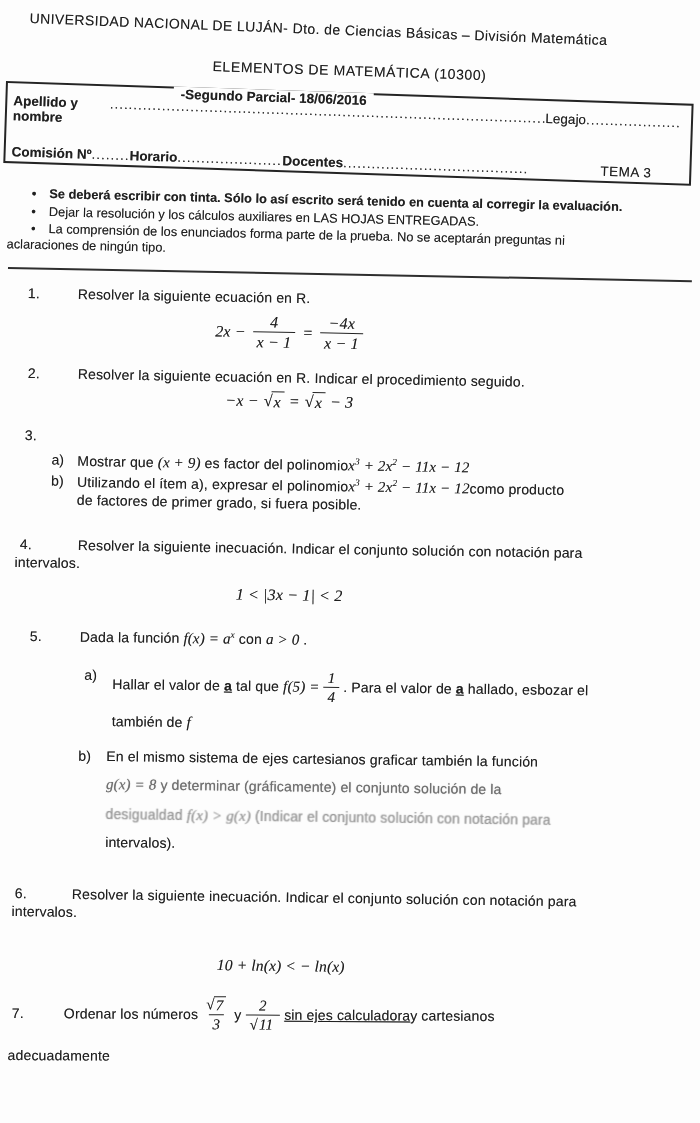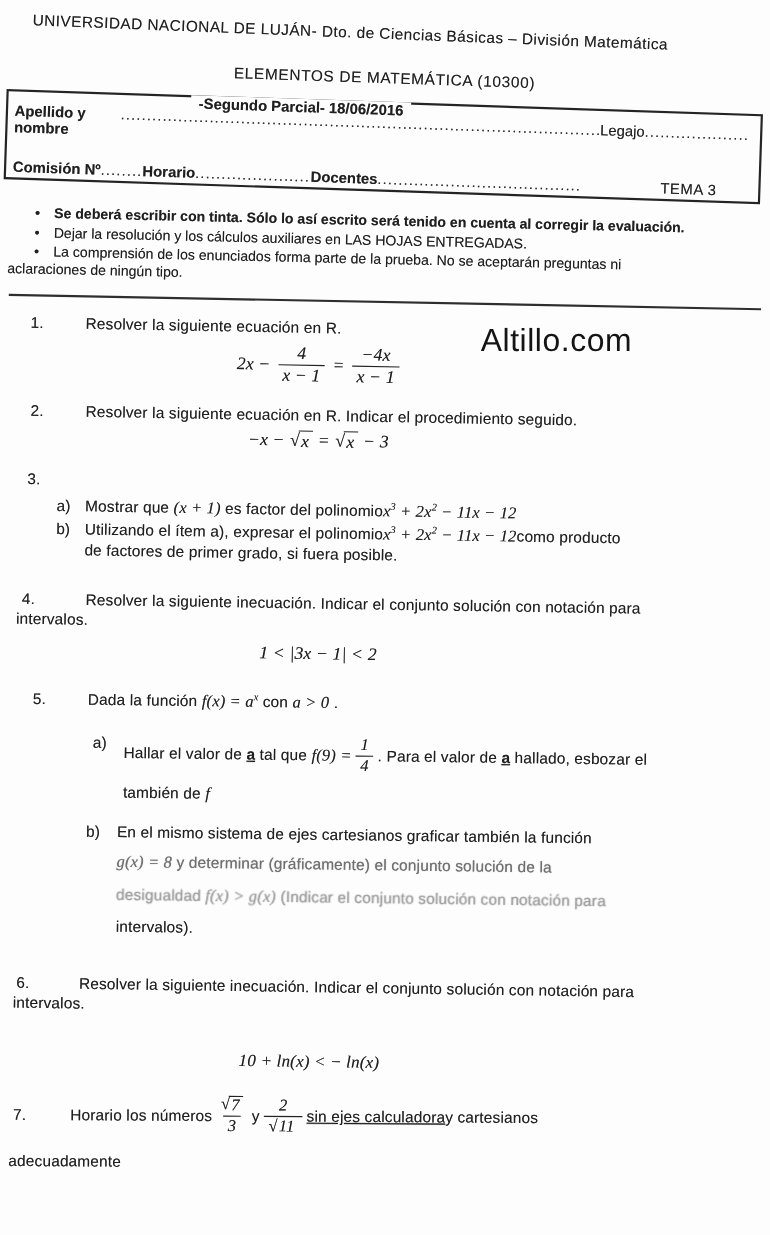--- a/index.html
+++ b/index.html
@@ -59,21 +59,20 @@
   .fade2 { color:#9d9d9d; text-shadow:0 0 1px rgba(150,150,150,.9); filter:blur(.3px); }
 
   .watermark { position:absolute; left:437px; top:294px; font-size:29px; letter-spacing:.5px;
                color:#141414; text-shadow:none; white-space:nowrap; }
 </style>
 </head>
 <body>
 
 <div class="page">
 
-  <div class="watermark">Altillo.com</div>
 
   <div class="hdr1 rot" style="transform:rotate(2.2deg)">UNIVERSIDAD NACIONAL DE LUJÁN- Dto. de Ciencias Básicas – División Matemática</div>
   <div class="hdr2 rot" style="transform:rotate(1.9deg)">ELEMENTOS DE MATEMÁTICA (10300)</div>
 
   <div class="boxwrap rot" style="transform:rotate(1.9deg)">
     <div class="boxtitle">-Segundo Parcial- 18/06/2016</div>
     <div class="ibox">
       <div class="irow">
         <span class="b">Apellido y nombre</span>
         <span class="dots grow">................................................................................................................</span>
@@ -136,21 +135,21 @@
       <span>− 3</span>
     </div>
   </div>
 
   <div class="q rot" style="margin:20px 0 0 25px; transform:rotate(.95deg)">
     <p class="q-line">
       <span class="q-num">3.</span>
     </p>
     <div class="sub-row" style="margin:6px 0 0 27px">
       <span class="sub-lbl" style="width:26px">a)</span>
-      <span><span>Mostrar que  </span><span class="math">(x + 1)</span><span> es factor del polinomio</span><span class="math">x<sup>3</sup> + 2x<sup>2</sup> − 11x − 12</span></span>
+      <span><span>Mostrar que  </span><span class="math">(x + 9)</span><span> es factor del polinomio</span><span class="math">x<sup>3</sup> + 2x<sup>2</sup> − 11x − 12</span></span>
     </div>
     <div class="sub-row" style="margin:3px 0 0 27px">
       <span class="sub-lbl" style="width:26px">b)</span>
       <span style="max-width:585px"><span>Utilizando el ítem a), expresar el polinomio</span><span class="math">x<sup>3</sup> + 2x<sup>2</sup> − 11x − 12</span><span>como producto</span><br><span>de factores de primer grado, si fuera posible.</span></span>
     </div>
   </div>
 
   <div class="q rot" style="margin:27px 0 0 15px; transform:rotate(.9deg)">
     <p class="q-line">
       <span class="q-num" style="width:63px; padding-left:5px">4.</span><span>Resolver la siguiente inecuación. Indicar el conjunto solución con notación para</span><br><span>intervalos.</span>
@@ -160,21 +159,21 @@
     </div>
   </div>
 
   <div class="q rot" style="margin:26px 0 0 30px; transform:rotate(.75deg)">
     <p class="q-line">
       <span class="q-num" style="width:50px">5.</span><span>Dada la función  </span><span class="math">f(x) = a<sup>x</sup></span><span>  con  </span><span class="math">a &gt; 0</span><span> .</span>
     </p>
     <div class="sub-row" style="margin:20px 0 0 55px">
       <span class="sub-lbl" style="width:28px">a)</span>
       <span>
-        <span>Hallar el valor de </span><span class="ul">a</span><span> tal que  </span><span class="math">f(9) =</span>
+        <span>Hallar el valor de </span><span class="ul">a</span><span> tal que  </span><span class="math">f(5) =</span>
         <span class="frac math" style="font-size:15px">
             <span class="num">1</span>
             <span class="den">4</span>
           </span>
         <span>. Para el valor de </span><span class="ul">a</span><span> hallado, esbozar el</span>
         <span style="display:block; margin-top:9px"><span>también de </span><span class="math">f</span></span>
       </span>
     </div>
     <div class="sub-row" style="margin:12px 0 0 50px; line-height:1.95">
       <span class="sub-lbl" style="width:28px">b)</span>
@@ -191,21 +190,21 @@
     <p class="q-line">
       <span class="q-num" style="width:60px; padding-left:3px">6.</span><span>Resolver la siguiente inecuación. Indicar el conjunto solución con notación para</span><br><span>intervalos.</span>
     </p>
     <div class="eq" style="width:540px; margin-top:32px; font-size:15.5px">
       <span>10 + ln(x) &lt; − ln(x)</span>
     </div>
   </div>
 
   <div class="q rot" style="margin:24px 0 0 8px; transform:rotate(.35deg)">
     <p class="q-line" style="display:flex; align-items:center">
-      <span class="q-num" style="width:56px; padding-left:4px">7.</span><span>Horario  los números </span>&nbsp;
+      <span class="q-num" style="width:56px; padding-left:4px">7.</span><span>Ordenar  los números </span>&nbsp;
       <span class="frac math" style="font-size:15px">
           <span class="num sq">
             <span class="rt">√</span>
             <span class="rad">7</span>
           </span>
           <span class="den">3</span>
         </span>
       &nbsp;<span> y </span>&nbsp;
       <span class="frac math" style="font-size:15px">
           <span class="num">2</span>

